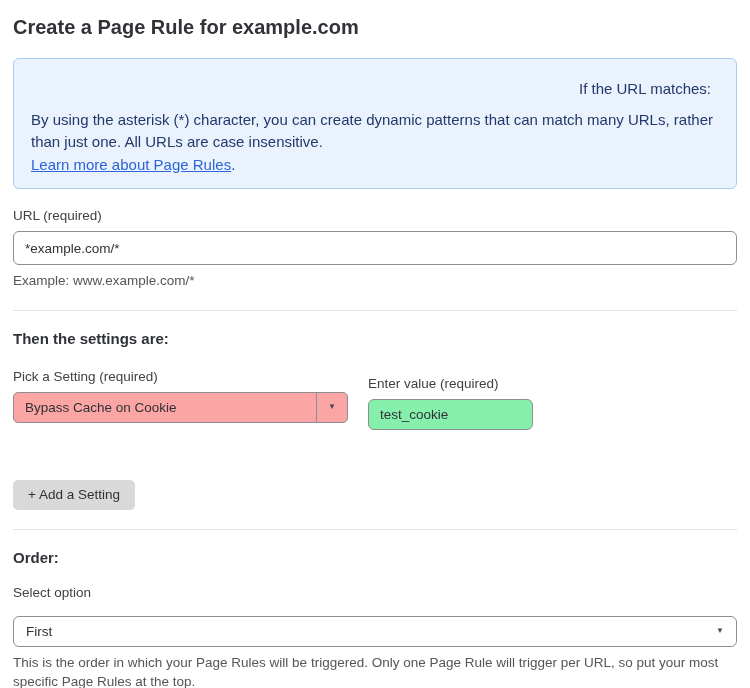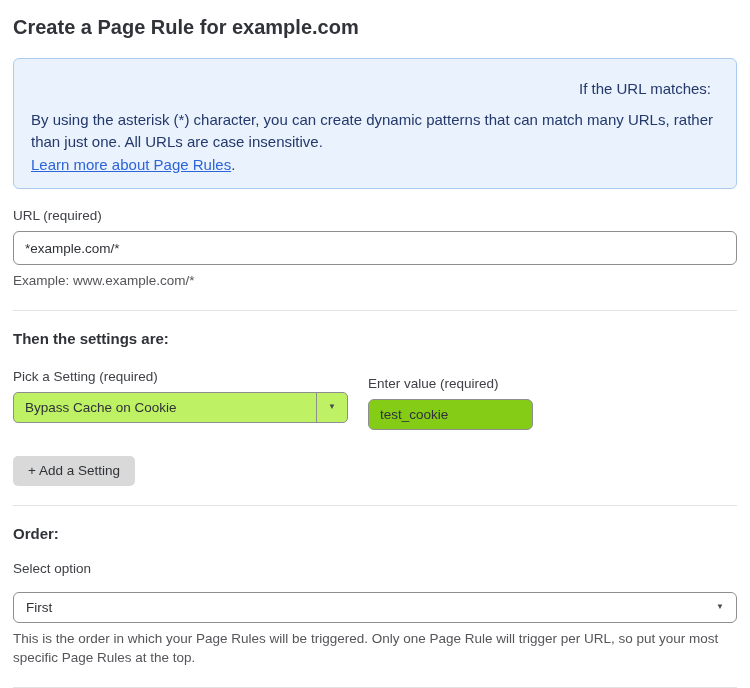--- a/index.html
+++ b/index.html
@@ -92,21 +92,21 @@
     font-size: 13.5px;
     color: #3f4147;
   }
   .select-box {
     display: flex;
     align-items: stretch;
     margin-top: 8px;
     height: 29px;
     border: 1px solid #8d8d92;
     border-radius: 5px;
-    background: #bef264;
+    background: #fca5a5;
     cursor: pointer;
     overflow: hidden;
   }
   .select-text {
     flex: 1;
     display: flex;
     align-items: center;
     padding: 0 11px;
     font-size: 13.5px;
     color: #2f3237;
@@ -128,21 +128,21 @@
     box-sizing: border-box;
     margin-top: 8px;
     width: 165px;
     height: 31px;
     border: 1px solid #8d8d92;
     border-radius: 6px;
     padding: 0 11px;
     font-size: 13.5px;
     font-family: "Liberation Sans", "DejaVu Sans", sans-serif;
     color: #2f3237;
-    background: #84cc16;
+    background: #86efac;
     outline: none;
     display: block;
   }
   .btn {
     display: inline-block;
     border: none;
     border-radius: 5px;
     height: 30px;
     padding: 0 15px;
     font-size: 13.5px;
@@ -151,21 +151,21 @@
     line-height: 30px;
   }
   .btn-gray {
     background: #d9d9d9;
     color: #2f3237;
   }
   .btn-primary {
     background: #0d6ff2;
     color: #ffffff;
   }
-  .add-setting-btn { margin-top: 26px; }
+  .add-setting-btn { margin-top: 50px; }
   .order-select {
     display: flex;
     align-items: center;
     justify-content: space-between;
     box-sizing: border-box;
     margin-top: 16px;
     height: 31px;
     border: 1px solid #8d8d92;
     border-radius: 6px;
     background: #fff;

